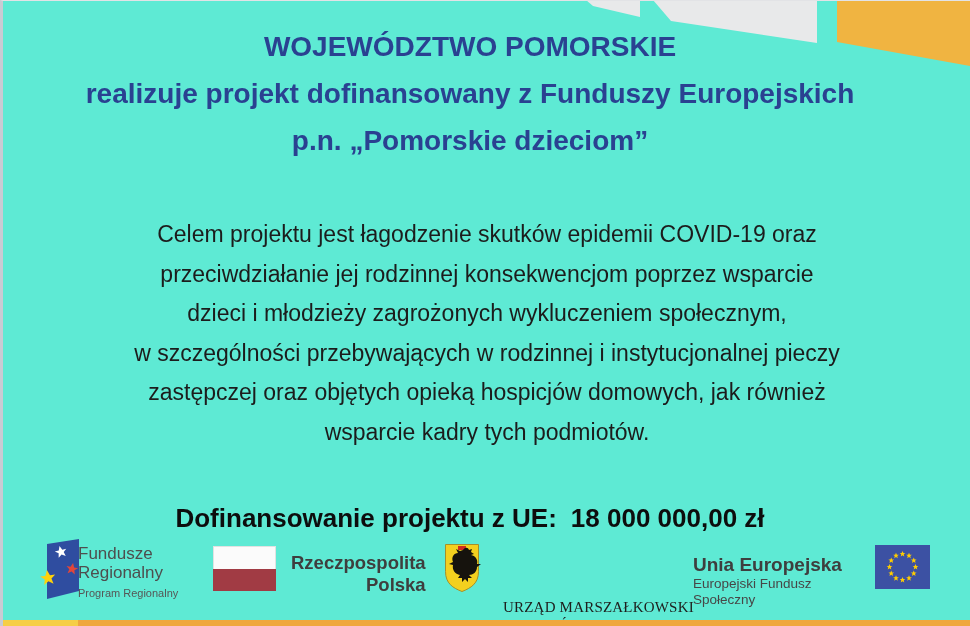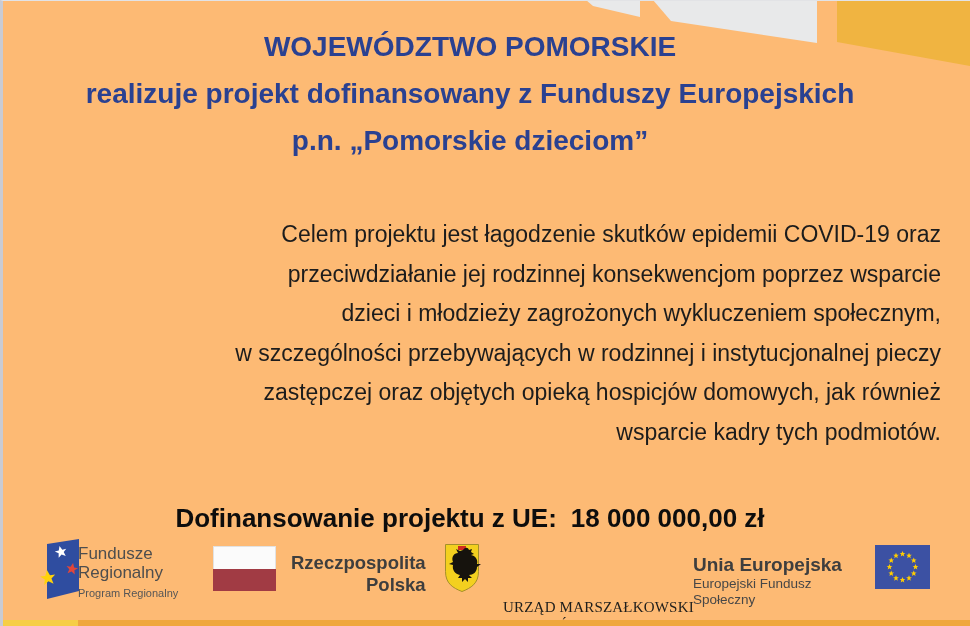--- a/index.html
+++ b/index.html
@@ -1,40 +1,40 @@
 <!DOCTYPE html>
 <html><head>
 <meta charset="utf-8">
 <style>
   html,body{margin:0;padding:0;background:#fff;}
   .page{
     position:relative;
     width:970px;height:626px;
-    background:#fdba74;
+    background:#5eead4;
     overflow:hidden;
     font-family:"Liberation Sans",sans-serif;
     border-left:3px solid #c9cbd3;
     border-top:1px solid #e2e3e6;
     box-sizing:border-box;
   }
   
   .decor{position:absolute;top:-1px;left:-3px;width:970px;height:80px;pointer-events:none;}
   
   .header{
     position:absolute;top:22px;left:0;width:934px;
     text-align:center;
     color:#2a4191;
     font-weight:700;
     font-size:28px;
     line-height:47px;
   }
   
   .body-text{
-    position:absolute;top:214px;left:4px;width:934px;
-    text-align:right;
+    position:absolute;top:214px;left:17px;width:934px;
+    text-align:center;
     color:#1c1c1c;
     font-size:23px;
     line-height:39.5px;
   }
   
   .funding{
     position:absolute;top:502px;left:0;width:934px;
     text-align:center;
     color:#0d0d0d;
     font-weight:700;

